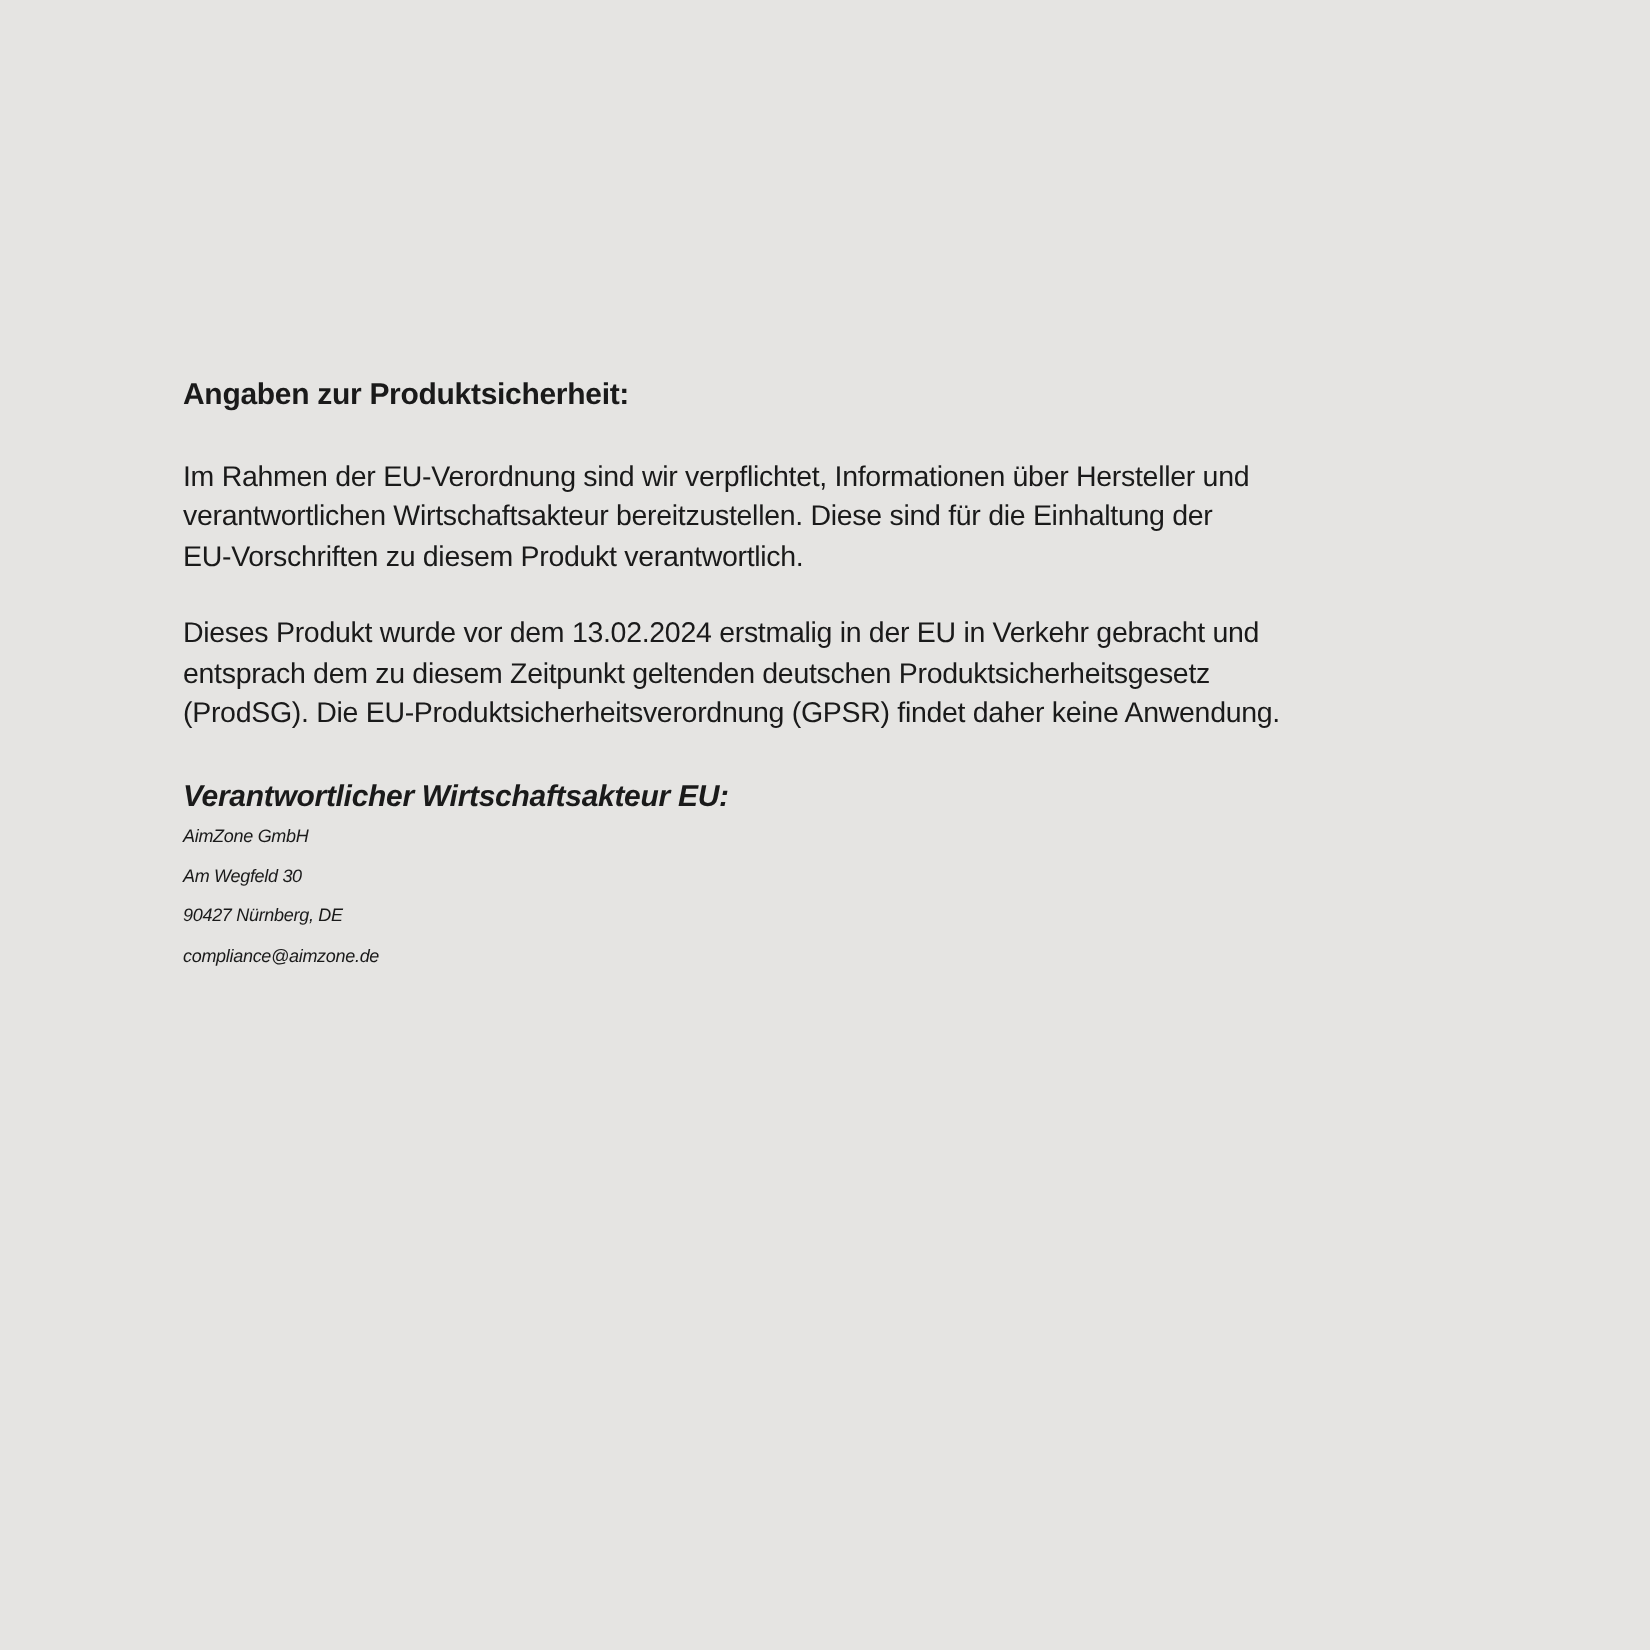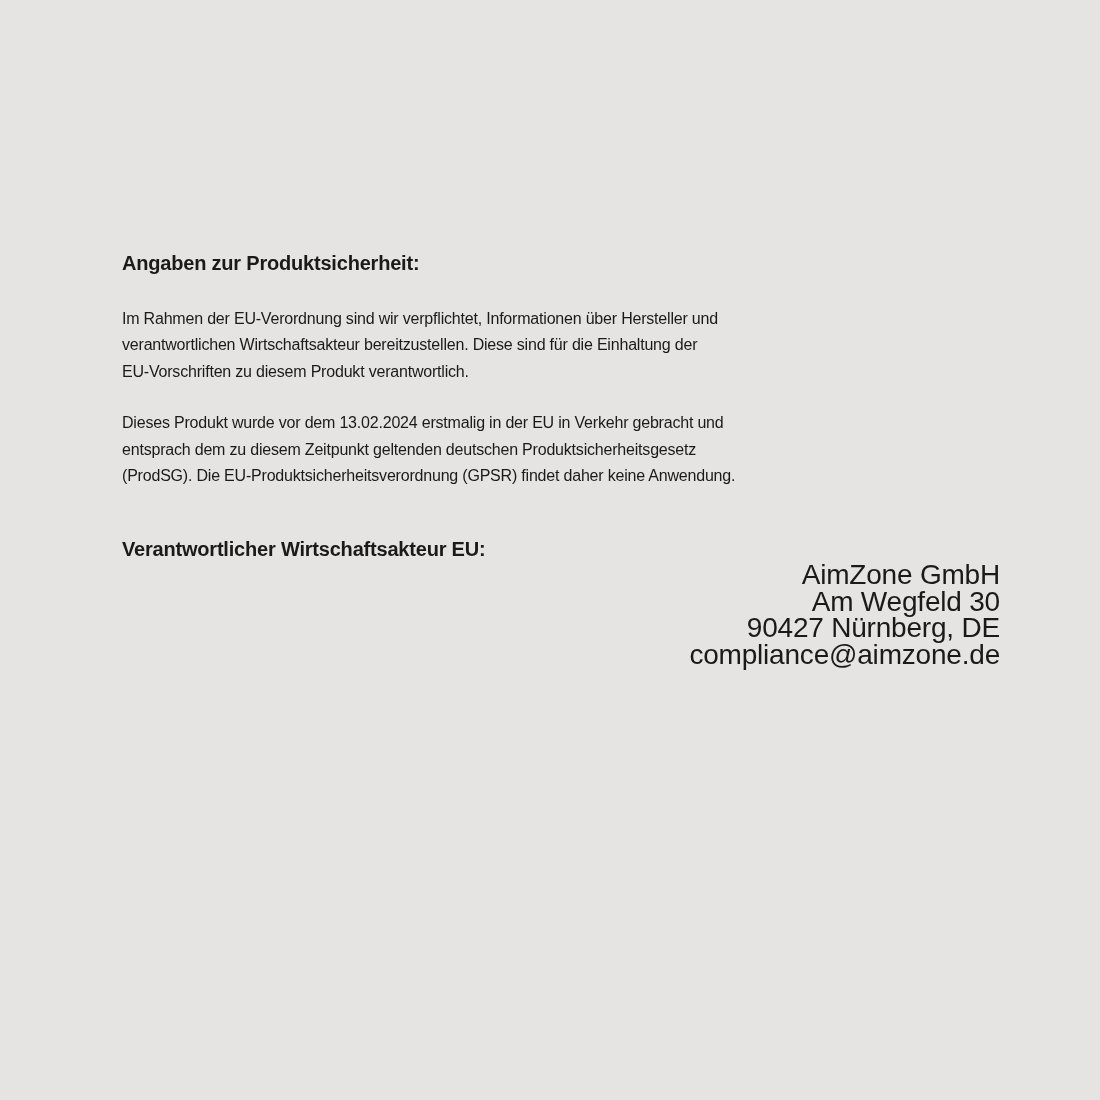--- a/index.html
+++ b/index.html
@@ -22,45 +22,45 @@
     border-radius: 17px;
   }
   .doc-heading {
     font-size: 20px;
     font-weight: bold;
     line-height: 26.5px;
     letter-spacing: -0.2px;
     margin: 0 0 29px 0;
   }
   .doc-paragraph {
-    font-size: 16px;
+    font-size: 19px;
     font-weight: normal;
     line-height: 26.5px;
     letter-spacing: -0.2px;
     white-space: pre-line;
     margin: 0 0 25px 0;
   }
   .contact-block {
-    margin-top: 46px;
+    margin-top: 28px;
+    font-style: italic;
   }
   .contact-heading {
     font-size: 20px;
     font-weight: bold;
     line-height: 26.5px;
     letter-spacing: -0.2px;
     margin: 0;
   }
   .contact-lines {
-    font-size: 28px;
+    font-size: 12px;
     font-weight: normal;
     line-height: 26.5px;
     letter-spacing: -0.2px;
     white-space: pre-line;
     margin: 0;
-    text-align: right;
   }
 </style>
 </head>
 <body>
 
 <div class="page">
   <h2 class="doc-heading">Angaben zur Produktsicherheit:</h2>
 
   <p class="doc-paragraph">Im Rahmen der EU-Verordnung sind wir verpflichtet, Informationen über Hersteller und
 verantwortlichen Wirtschaftsakteur bereitzustellen. Diese sind für die Einhaltung der

